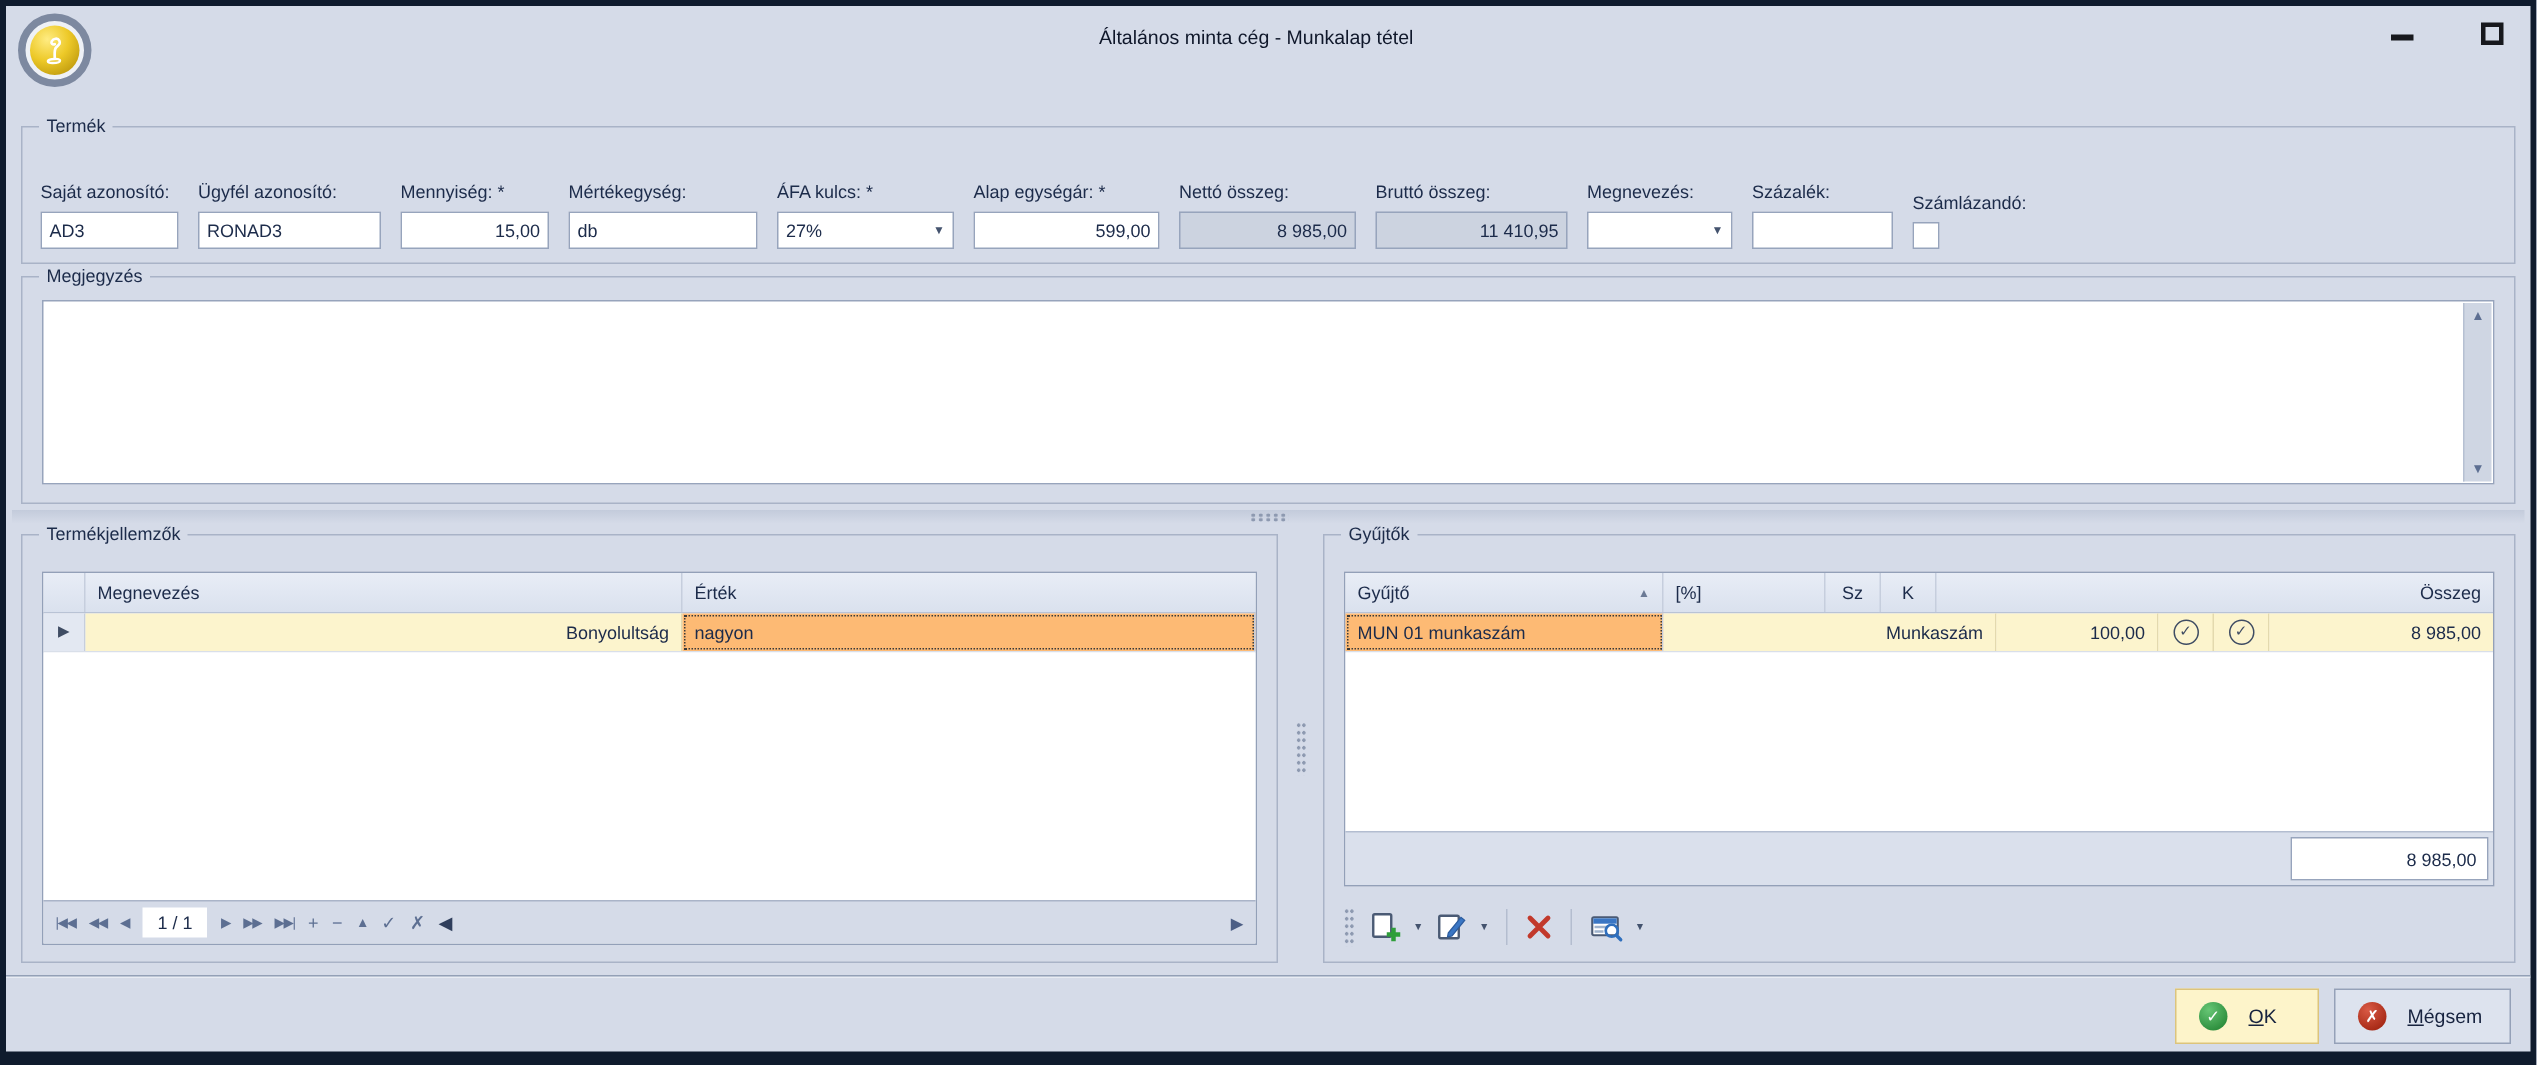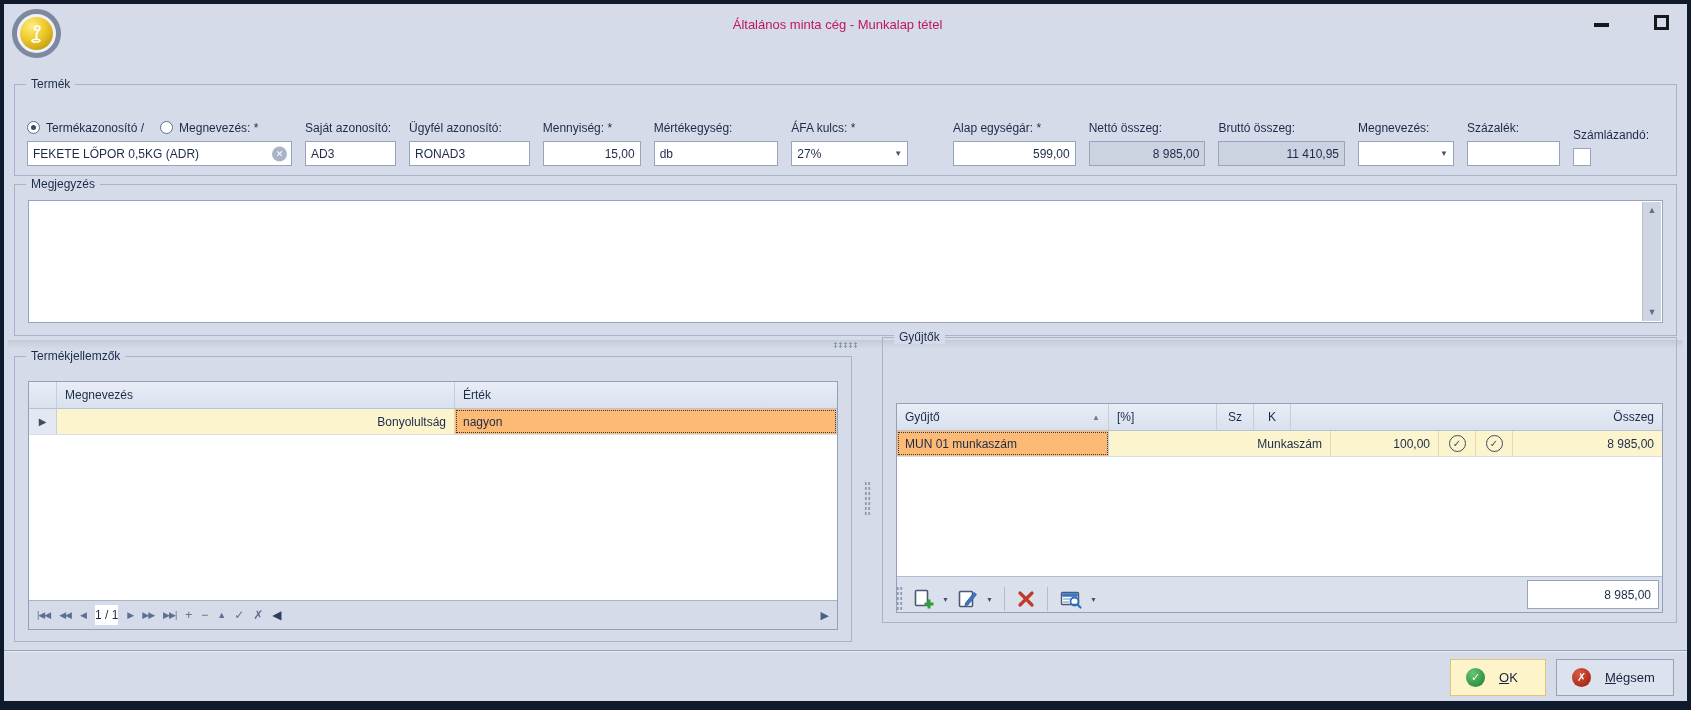--- a/index.html
+++ b/index.html
@@ -10,42 +10,42 @@
             border:4px solid #0f1b2d; border-bottom-width:9px; background:#d5dbe8; overflow:hidden; }
 
   
   .titlebar { position:absolute; top:0; left:0; right:0; height:58px; }
   .app-icon { position:absolute; top:5px; left:8px; width:49px; height:49px; border-radius:50%;
               background:#eef1f6; border:5px solid #7d89a0; display:flex; align-items:center; justify-content:center; }
   .app-icon .gold { width:33px; height:33px; border-radius:50%;
               background:radial-gradient(circle at 35% 28%, #ffec82 0%, #edc928 45%, #b8930a 90%);
               display:flex; align-items:center; justify-content:center; }
   .window-title { position:absolute; top:13px; left:184px; right:200px; text-align:center;
-              font-size:13px; color:#be185d; white-space:nowrap; }
+              font-size:13px; color:#0f172a; white-space:nowrap; }
   .btn-min { position:absolute; top:19px; right:78px; width:15px; height:4px; background:#17181d; cursor:pointer; }
   .btn-max { position:absolute; top:11px; right:18px; width:15px; height:15px; border:3px solid #17181d; background:transparent; cursor:pointer; }
 
   
   .groupbox { position:absolute; border:1px solid #a9b3c7; }
   .glabel { position:absolute; top:-8px; left:11px; background:#d5dbe8; padding:0 5px; color:#1c2b4a; white-space:nowrap; }
 
   .group-termek { left:10px; right:10px; top:80px; height:92px; }
   .fields { position:absolute; inset:0; padding:17px 12px 9px; display:flex; gap:13px; align-items:flex-end; }
   .field { display:flex; flex-direction:column; gap:6px; }
   .flabel { white-space:nowrap; }
   .tb { border:1px solid #97a4bc; background:#fff; height:25px; padding:0 5px;
         display:flex; align-items:center; overflow:hidden; white-space:nowrap; }
   .tb.right { justify-content:flex-end; }
   .tb.ro { background:#ccd3e0; }
   .tb.combo { justify-content:space-between; }
   .caret { font-size:8px; color:#44536e; line-height:1; }
   .checkbox { width:18px; height:18px; border:1px solid #97a4bc; background:#fff; cursor:pointer; }
 
   .w-product{width:268px;} .w-own{width:92px;} .w-cust{width:122px;} .w-qty{width:99px;}
-  .w-unit{width:126px;} .w-vat{width:118px;} .w-price{width:124px;margin-left:32px;} .w-net{width:118px;}
+  .w-unit{width:126px;} .w-vat{width:118px;} .w-price{width:124px;} .w-net{width:118px;}
   .w-gross{width:128px;} .w-settle{width:97px;} .w-pct{width:94px;} .w-bill{width:92px;}
 
   .radio-row { display:flex; gap:16px; align-items:center; height:15px; }
   .radio-opt { display:flex; align-items:center; cursor:pointer; }
   .radio { width:13px; height:13px; border-radius:50%; border:1px solid #5f6f8c; background:#fff;
            position:relative; margin-right:6px; flex:none; }
   .radio.checked::after { content:""; position:absolute; inset:3px; border-radius:50%; background:#3c4a63; }
   .combo-input { position:relative; }
   .combo-input .tb { padding-right:24px; }
   .clear-btn { position:absolute; right:5px; top:50%; transform:translateY(-50%);
@@ -67,26 +67,26 @@
             background-image:radial-gradient(circle, #8d99b0 1.1px, transparent 1.3px);
             background-size:5px 3px; }
   .splitter-v { position:absolute; left:848px; top:352px; width:30px; height:286px;
                 display:flex; align-items:center; justify-content:center; cursor:col-resize; }
   .grip-v { width:7px; height:36px;
             background-image:radial-gradient(circle, #8d99b0 1.1px, transparent 1.3px);
             background-size:3.5px 5px; }
 
   
   .group-chars { left:10px; top:352px; width:838px; height:286px; }
-  .group-coll  { left:878px; right:10px; top:333px; height:286px; }
+  .group-coll  { left:878px; right:10px; top:352px; height:286px; }
 
   .grid-panel { position:absolute; left:13px; right:13px; top:24px; border:1px solid #93a0b8;
                 background:#fff; display:flex; flex-direction:column; }
   .panel-chars { bottom:11px; }
-  .panel-coll { height:210px;margin-top:41px; }
+  .panel-coll { height:210px; }
 
   .g-header { display:flex; background:linear-gradient(#e8edf6,#dae1ee); border-bottom:1px solid #b9c3d5; height:27px; flex:none; }
   .g-hcell { display:flex; align-items:center; padding:0 8px; border-right:1px solid #c6cedd; cursor:pointer; }
   .g-row { display:flex; height:26px; border-bottom:1px solid #d9dfe9; flex:none; cursor:pointer; }
   .g-cell { display:flex; align-items:center; padding:0 8px; border-right:1px solid #e3d9ae; overflow:hidden; white-space:nowrap; }
   .g-filler { flex:1; background:#fff; }
 
   .col-ind { width:28px; flex:none; justify-content:center; padding:0; }
   .cell-ind { background:#e3e8f2; border-right:1px solid #c6cedd; color:#3f4c63; font-size:10px; }
   .col-name { width:398px; flex:none; }
@@ -104,21 +104,21 @@
   .sort-arrow { font-size:8px; color:#6b7document88; color:#6b7a95; }
   .check-circle { width:17px; height:17px; border-radius:50%; border:1.6px solid #3f4c63; color:#3f4c63;
                   font-size:10px; font-weight:bold; display:flex; align-items:center; justify-content:center; background:transparent; }
 
   
   .g-nav { height:29px; background:#d5dbe8; border-top:1px solid #aab4c8; display:flex;
            align-items:center; padding:0 5px; gap:3px; flex:none; }
   .nav-btn { color:#5d6f92; font-size:9px; letter-spacing:-1px; padding:2px 3px; cursor:pointer; white-space:nowrap; }
   .nav-btn.edit { font-size:12px; letter-spacing:0; padding:0 3px; }
   .nav-btn.strong { color:#2f3e5c; font-size:12px; letter-spacing:0; }
-  .nav-page { background:#fff; padding:3px 0; font-size:12px; color:#1c2b4a; margin:0 3px; }
+  .nav-page { background:#fff; padding:3px 10px; font-size:12px; color:#1c2b4a; margin:0 3px; }
   .nav-spacer { flex:1; }
   .nav-scroll { color:#4d5f85; font-size:11px; padding:0 3px; cursor:pointer; }
 
   
   .g2-footer { height:36px; background:#dae0ec; border-top:1px solid #b3bdd0; display:flex;
                justify-content:flex-end; align-items:center; padding:0 3px; flex:none; }
   .total-box { width:132px; height:29px; background:#fff; border:1px solid #97a4bc; display:flex;
                align-items:center; justify-content:flex-end; padding:0 7px; }
   .g2-toolbar { position:absolute; left:13px; bottom:8px; height:30px; display:flex; align-items:center; gap:3px; }
   .grip-t { width:7px; height:26px; margin-right:4px;
@@ -158,38 +158,20 @@
     </div>
     <div class="window-title">Általános minta cég - Munkalap tétel</div>
     <div class="btn-min"></div>
     <div class="btn-max"></div>
   </div>
 
   <div class="groupbox group-termek">
     <span class="glabel">Termék</span>
     <div class="fields">
 
-      <div class="field w-product">
-        <div class="radio-row">
-          <span class="radio-opt">
-            <span class="radio checked"></span>
-            <span class="flabel">Termékazonosító /</span>
-          </span>
-          <span class="radio-opt">
-            <span class="radio"></span>
-            <span class="flabel">Megnevezés: *</span>
-          </span>
-        </div>
-        <div class="combo-input">
-          <div class="tb">
-            <span>FEKETE LŐPOR 0,5KG (ADR)</span>
-          </div>
-          <span class="clear-btn">✕</span>
-        </div>
-      </div>
 
       <div class="field w-own">
         <span class="flabel">Saját azonosító:</span>
         <div class="tb">
           <span>AD3</span>
         </div>
       </div>
 
       <div class="field w-cust">
         <span class="flabel">Ügyfél azonosító:</span>

